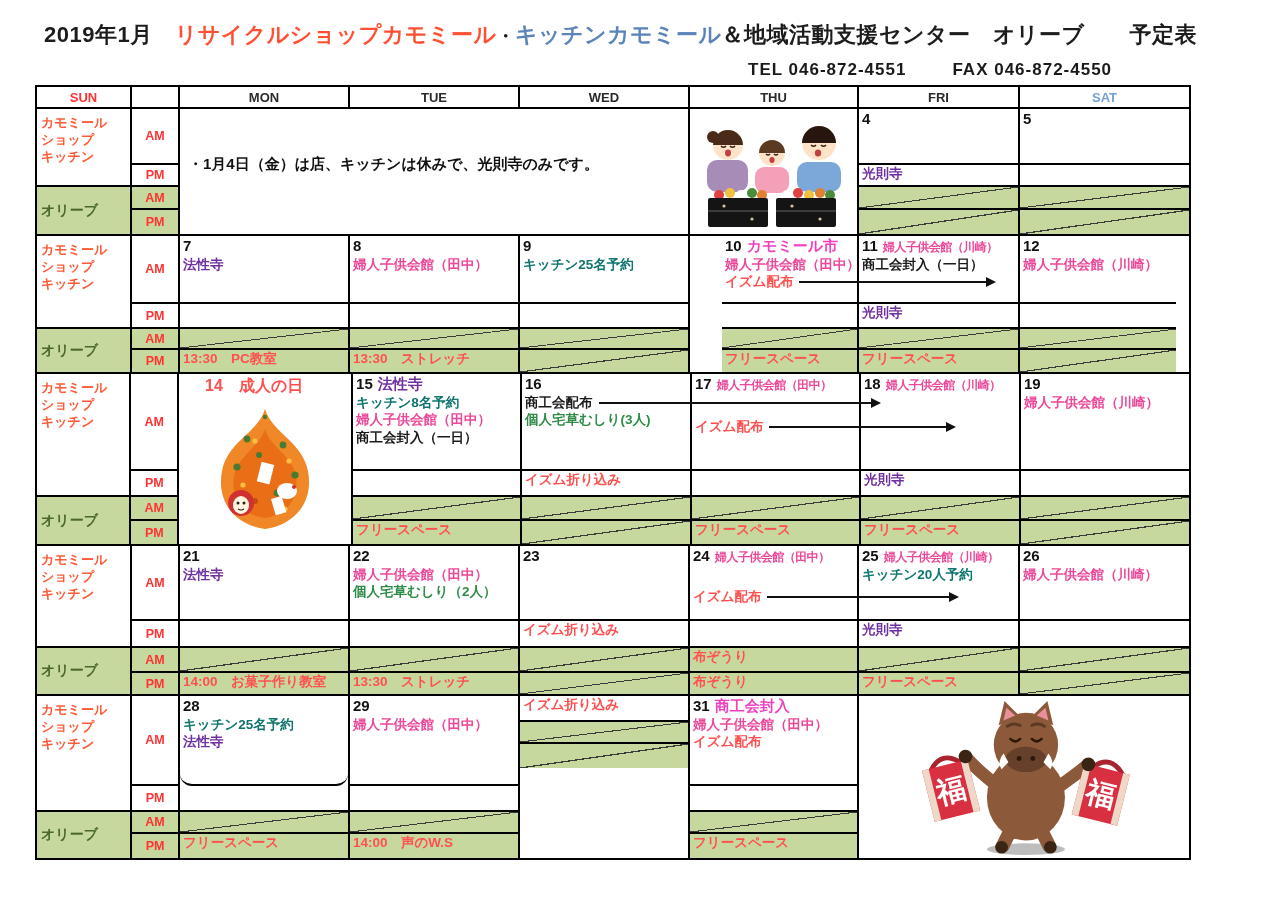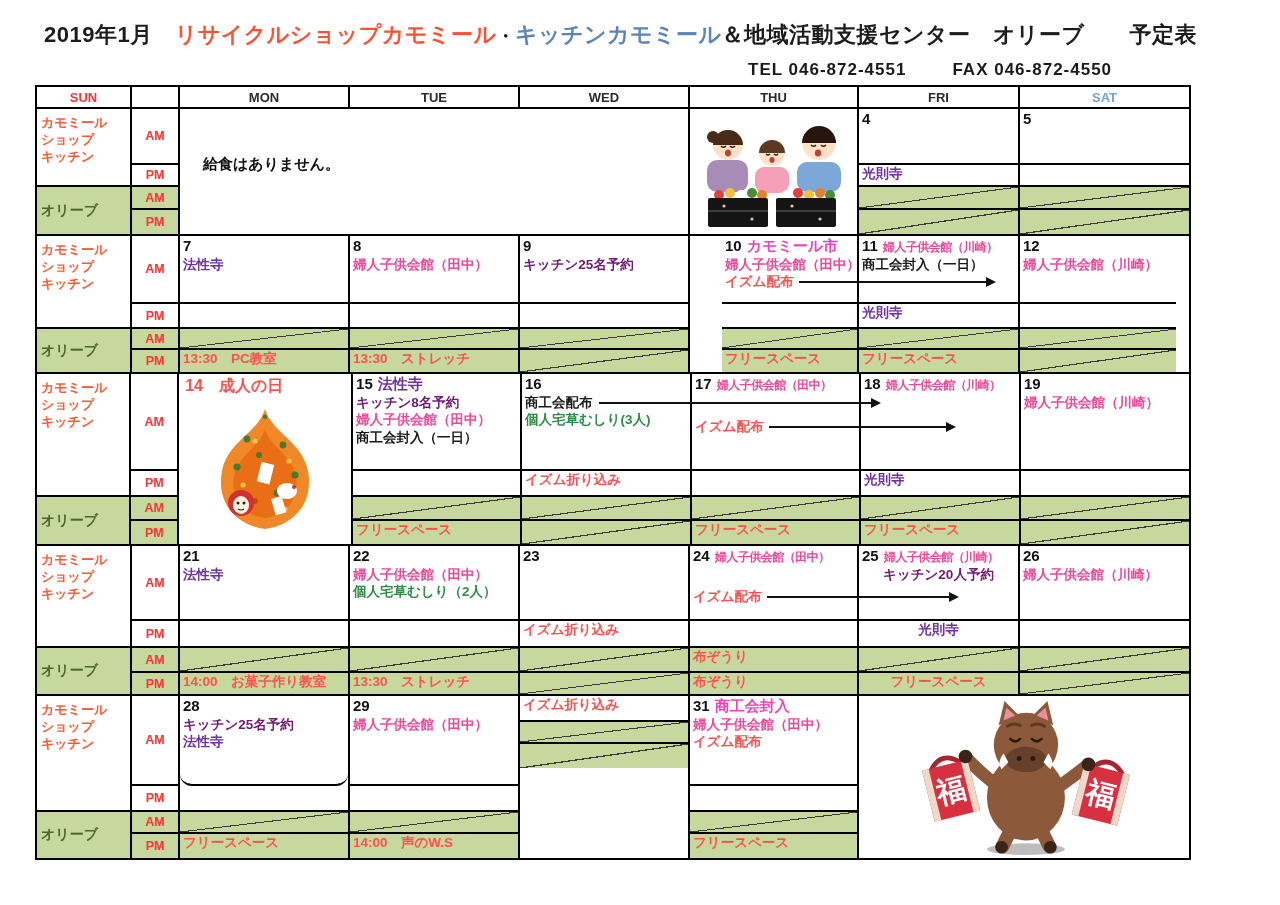--- a/index.html
+++ b/index.html
@@ -40,21 +40,21 @@
   .olivecell { display:flex; align-items:center; padding-left:4px; color:#49682c; font-size:14px; }
   .lblcell { display:flex; align-items:center; justify-content:center; color:#ff3333; font-size:12.5px; }
   
   .daycell { padding:0 3px; font-size:13.5px; line-height:1.3; }
   .numrow { display:flex; align-items:baseline; gap:5px; }
   .num { font-size:15px; color:#111; }
   .numlabel { font-size:15px; }
   .numlabel.small { font-size:12px; letter-spacing:-0.5px; }
   .entryline { display:block; white-space:nowrap; position:relative; z-index:4; }
   .c-red { color:#ff5050; } .c-purple { color:#7030a0; } .c-blue { color:#ec4899; }
-  .c-black { color:#1a1a1a; } .c-green { color:#2f8c46; } .c-kpurple { color:#701a75; }
+  .c-black { color:#1a1a1a; } .c-green { color:#2f8c46; } .c-kpurple { color:#0f766e; }
   .c-steel { color:#4a78a8; } .c-magenta { color:#f040c0; }
   .arrow {
     display:inline-block; position:relative; height:0; border-top:2px solid #111;
     vertical-align:middle; margin-left:6px; top:0;
   }
   .arrow::after {
     content:""; position:absolute; right:-2px; top:-6px; width:0; height:0;
     border-left:10px solid #111; border-top:5px solid transparent; border-bottom:5px solid transparent;
   }
   
@@ -98,21 +98,21 @@
           <div class="cell olivecell green last" data-name="row-group-label-olive" style="height: 47px;">オリーブ</div>
         </div>
         <div class="wcol" data-name="column-ampm" style="width: 48px;">
           <div class="cell lblcell" data-name="ampm-label-am" style="height: 56px;">AM</div>
           <div class="cell lblcell" data-name="ampm-label-pm" style="height: 22px;">PM</div>
           <div class="cell lblcell green" data-name="ampm-label-am" style="height: 23px;">AM</div>
           <div class="cell lblcell green last" data-name="ampm-label-pm" style="height: 24px;">PM</div>
         </div>
         <div class="wcol" data-name="column-mon-tue-wed" style="width: 510px;">
           <div class="cell notecell last" data-name="holiday-note-cell" style="height: 125px;">
-            <div data-name="holiday-note-line">　給食はありません。</div>
+            <div data-name="holiday-note-line">・1月4日（金）は店、キッチンは休みで、光則寺のみです。</div>
           </div>
         </div>
         <div class="wcol" data-name="column-thu" style="width: 169px;">
           <div class="cell illustcell last" data-name="illustration-cell" style="height: 125px;">
             <div class="svgwrap" data-name="family-eating-new-year-osechi-illustration">
               <svg width="160" height="118" viewBox="0 0 160 118">
                 <circle cx="34" cy="32" r="15" fill="#ffe3c8"></circle>
                 <path d="M19,32 a15,15 0 0 1 30,0" fill="#4a2a18"></path>
                 <circle cx="19" cy="24" r="6" fill="#4a2a18"></circle>
                 <path d="M27,33 q2.5,2.5 5,0 M36,33 q2.5,2.5 5,0" stroke="#3a2414" stroke-width="1.6" fill="none"></path>
@@ -276,21 +276,21 @@
             <div data-name="shop-label-line">キッチン</div>
           </div>
           <div class="cell olivecell green last" data-name="row-group-label-olive" style="height: 47px;">オリーブ</div>
         </div>
         <div class="wcol" data-name="column-ampm" style="width: 48px;">
           <div class="cell lblcell" data-name="ampm-label-am" style="height: 97px;">AM</div>
           <div class="cell lblcell" data-name="ampm-label-pm" style="height: 26px;">PM</div>
           <div class="cell lblcell green" data-name="ampm-label-am" style="height: 24px;">AM</div>
           <div class="cell lblcell green last" data-name="ampm-label-pm" style="height: 23px;">PM</div>
         </div>
-        <div class="wcol" data-name="column-mon" style="width: 175px;">
+        <div class="wcol" data-name="column-mon" style="width: 175px; align-items: center;">
           <div class="cell illustcell last" data-name="illustration-cell" style="height: 170px;">
             <div class="illheading c-red" data-name="day-number-row">14　成人の日</div>
             <div class="svgwrap" data-name="dondoyaki-bonfire-with-daruma-illustration">
               <svg width="132" height="132" viewBox="0 0 132 132">
                 <path d="M66,4 C59,28 29,36 23,66 C17,98 37,120 66,124 C95,120 115,98 109,66 C103,36 73,28 66,4 Z" fill="#f08828"></path>
                 <path d="M66,24 C61,42 39,50 35,71 C31,96 47,111 66,113 C85,111 101,96 97,71 C93,50 71,42 66,24 Z" fill="#e8650f" opacity="0.75"></path>
                 <circle cx="66" cy="12" r="2.2" fill="#4a7a30"></circle>
                 <circle cx="48" cy="34" r="3.4" fill="#4a7a30"></circle>
                 <circle cx="84" cy="40" r="3.4" fill="#4a7a30"></circle>
                 <circle cx="38" cy="62" r="3.6" fill="#4a7a30"></circle>
@@ -450,21 +450,21 @@
             <div class="entryline c-red" data-name="event-entry" style="margin-top: 22px;"><span data-name="event-text">イズム配布</span><div class="arrow" data-name="continuation-arrow" style="width: 190px;"></div></div>
           </div>
           <div class="cell daycell" data-name="day-thu-pm" style="height: 27px;"></div>
           <div class="cell daycell green" data-name="day-thu-olive-am" style="height: 25px;">
             <div class="entryline c-red" data-name="event-entry"><span data-name="event-text">布ぞうり</span></div>
           </div>
           <div class="cell daycell green last" data-name="day-thu-olive-pm" style="height: 21px;">
             <div class="entryline c-red" data-name="event-entry"><span data-name="event-text">布ぞうり</span></div>
           </div>
         </div>
-        <div class="wcol" data-name="column-fri" style="width: 161px; text-align: center;">
+        <div class="wcol" data-name="column-fri" style="width: 161px;">
           <div class="cell daycell" data-name="day-fri-am" style="height: 75px;">
             <div class="numrow" data-name="day-number-row">
               <div class="num" data-name="day-number">25</div>
               <div class="numlabel c-blue small" data-name="day-number-label">婦人子供会館（川崎）</div>
             </div>
             <div class="entryline c-kpurple" data-name="event-entry"><span data-name="event-text">キッチン20人予約</span></div>
           </div>
           <div class="cell daycell" data-name="day-fri-pm" style="height: 27px;">
             <div class="entryline c-purple" data-name="event-entry"><span data-name="event-text">光則寺</span></div>
           </div>

